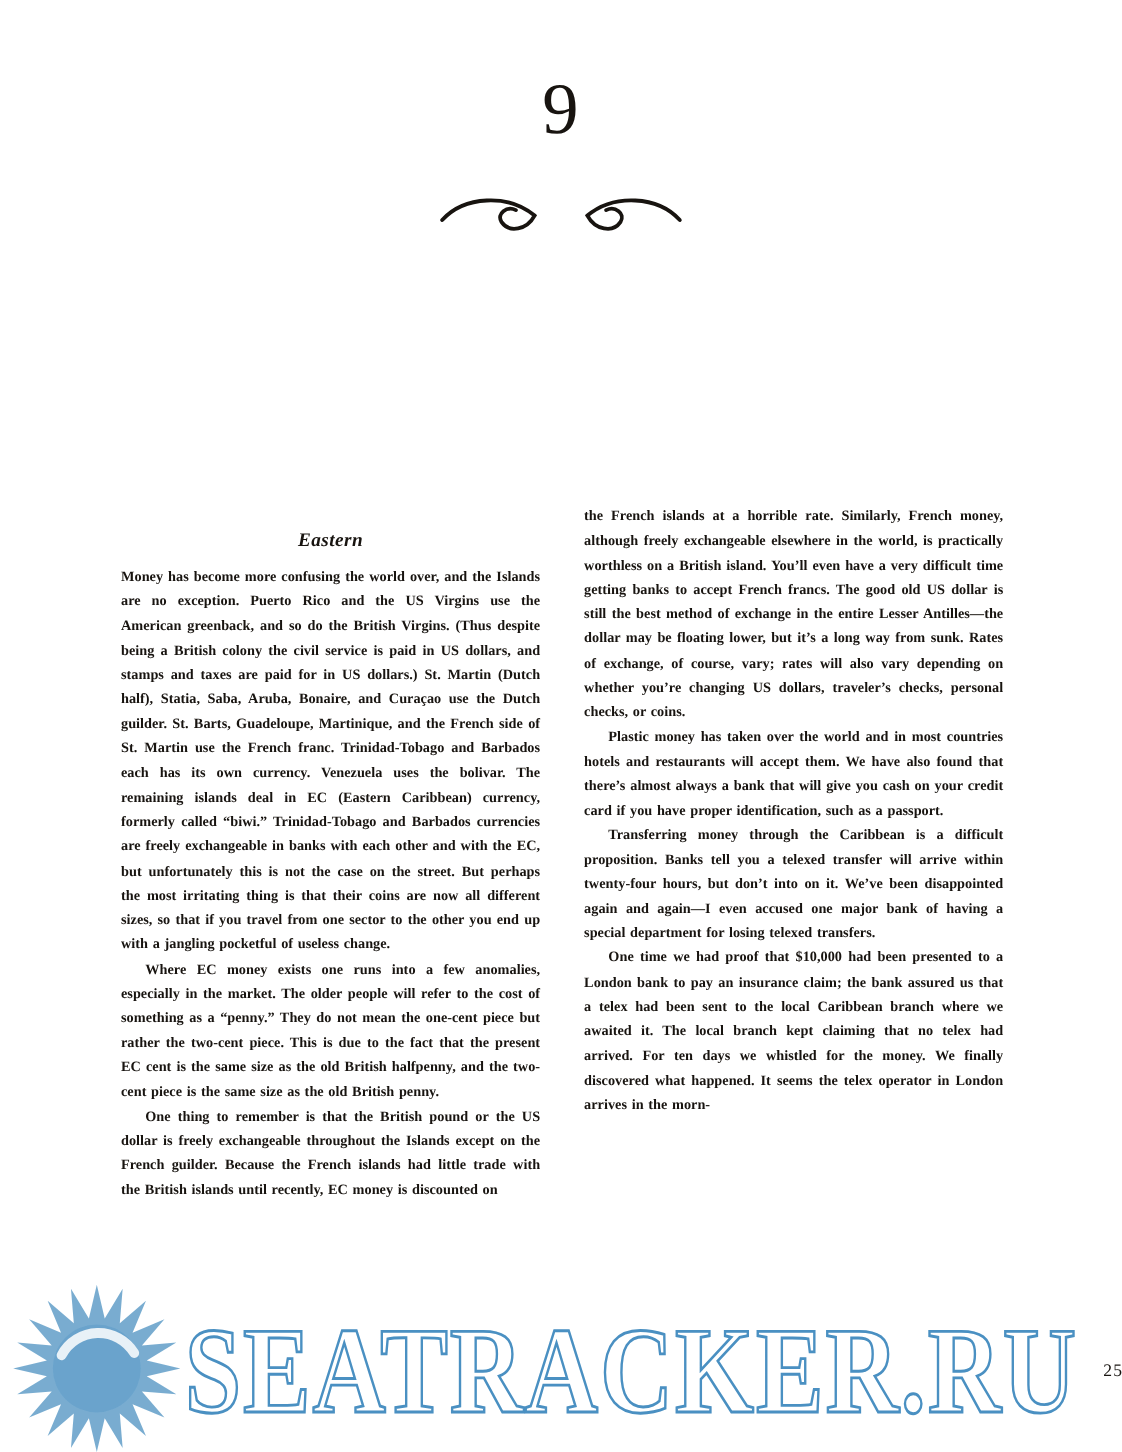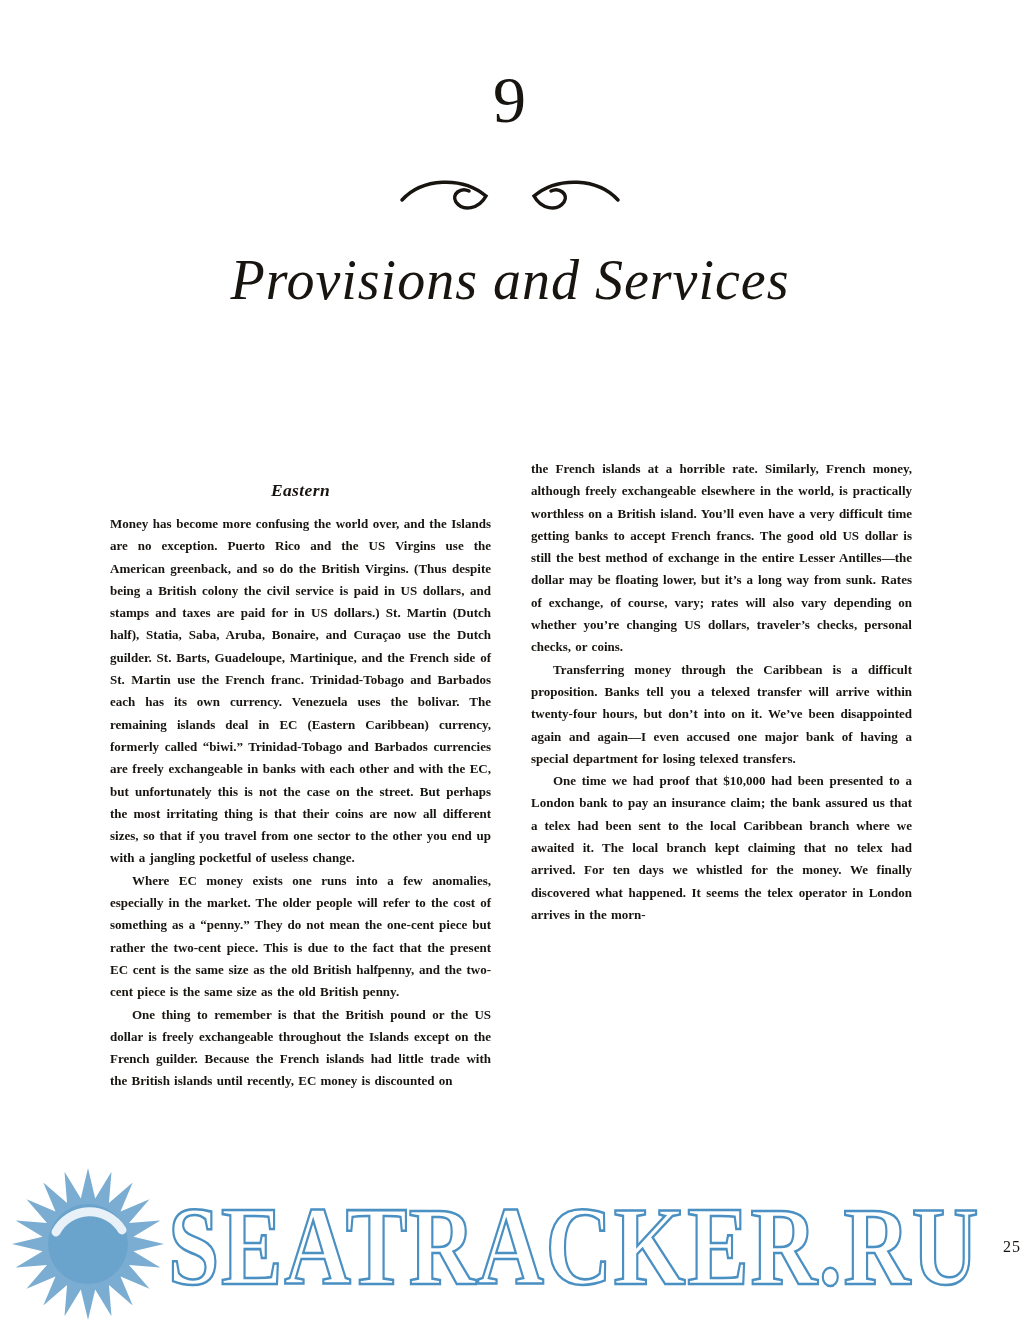--- a/index.html
+++ b/index.html
@@ -78,34 +78,34 @@
 
 <div class="page">
 
   <div class="chapter-number">9</div>
 
   <svg class="flourish" width="240" height="56" viewBox="0 0 240 56">
     <path d="M 12 28 C 32 6, 72 4, 96 24 C 89 37, 73 40, 66 30 C 61 22, 71 15, 79 19" fill="none" stroke="#181410" stroke-width="3.5" stroke-linecap="round"></path>
     <path d="M 228 28 C 208 6, 168 4, 144 24 C 151 37, 167 40, 174 30 C 179 22, 169 15, 161 19" fill="none" stroke="#181410" stroke-width="3.5" stroke-linecap="round"></path>
   </svg>
 
-  <div class="chapter-title">Provisions and Services</div>
 
   <div class="columns">
     <div class="col">
       <div class="section-heading">Eastern</div>
       <div>
           <p class="para">Money has become more confusing the world over, and the Islands are no exception. Puerto Rico and the US Virgins use the American greenback, and so do the British Virgins. (Thus despite being a British colony the civil service is paid in US dollars, and stamps and taxes are paid for in US dollars.) St. Martin (Dutch half), Statia, Saba, Aruba, Bonaire, and Curaçao use the Dutch guilder. St. Barts, Guadeloupe, Martinique, and the French side of St. Martin use the French franc. Trinidad-Tobago and Barbados each has its own currency. Venezuela uses the bolivar. The remaining islands deal in EC (Eastern Caribbean) currency, formerly called “biwi.” Trinidad-Tobago and Barbados currencies are freely exchangeable in banks with each other and with the EC, but unfortunately this is not the case on the street. But perhaps the most irritating thing is that their coins are now all different sizes, so that if you travel from one sector to the other you end up with a jangling pocketful of useless change.</p>
           <p class="para indent">Where EC money exists one runs into a few anomalies, especially in the market. The older people will refer to the cost of something as a “penny.” They do not mean the one-cent piece but rather the two-cent piece. This is due to the fact that the present EC cent is the same size as the old British halfpenny, and the two-cent piece is the same size as the old British penny.</p>
           <p class="para indent">One thing to remember is that the British pound or the US dollar is freely exchangeable throughout the Islands except on the French guilder. Because the French islands had little trade with the British islands until recently, EC money is discounted on</p>
         </div>
     </div>
     <div class="col">
       <div>
           <p class="para">the French islands at a horrible rate. Similarly, French money, although freely exchangeable elsewhere in the world, is practically worthless on a British island. You’ll even have a very difficult time getting banks to accept French francs. The good old US dollar is still the best method of exchange in the entire Lesser Antilles—the dollar may be floating lower, but it’s a long way from sunk. Rates of exchange, of course, vary; rates will also vary depending on whether you’re changing US dollars, traveler’s checks, personal checks, or coins.</p>
+          <p class="para indent">Plastic money has taken over the world and in most countries hotels and restaurants will accept them. We have also found that there’s almost always a bank that will give you cash on your credit card if you have proper identification, such as a passport.</p>
           <p class="para indent">Transferring money through the Caribbean is a difficult proposition. Banks tell you a telexed transfer will arrive within twenty-four hours, but don’t into on it. We’ve been disappointed again and again—I even accused one major bank of having a special department for losing telexed transfers.</p>
           <p class="para indent">One time we had proof that $10,000 had been presented to a London bank to pay an insurance claim; the bank assured us that a telex had been sent to the local Caribbean branch where we awaited it. The local branch kept claiming that no telex had arrived. For ten days we whistled for the money. We finally discovered what happened. It seems the telex operator in London arrives in the morn-</p>
         </div>
     </div>
   </div>
 
   <div class="page-number">256</div>
 
   <svg class="watermark" viewBox="0 0 1020 158">
     <g opacity="0.92">

